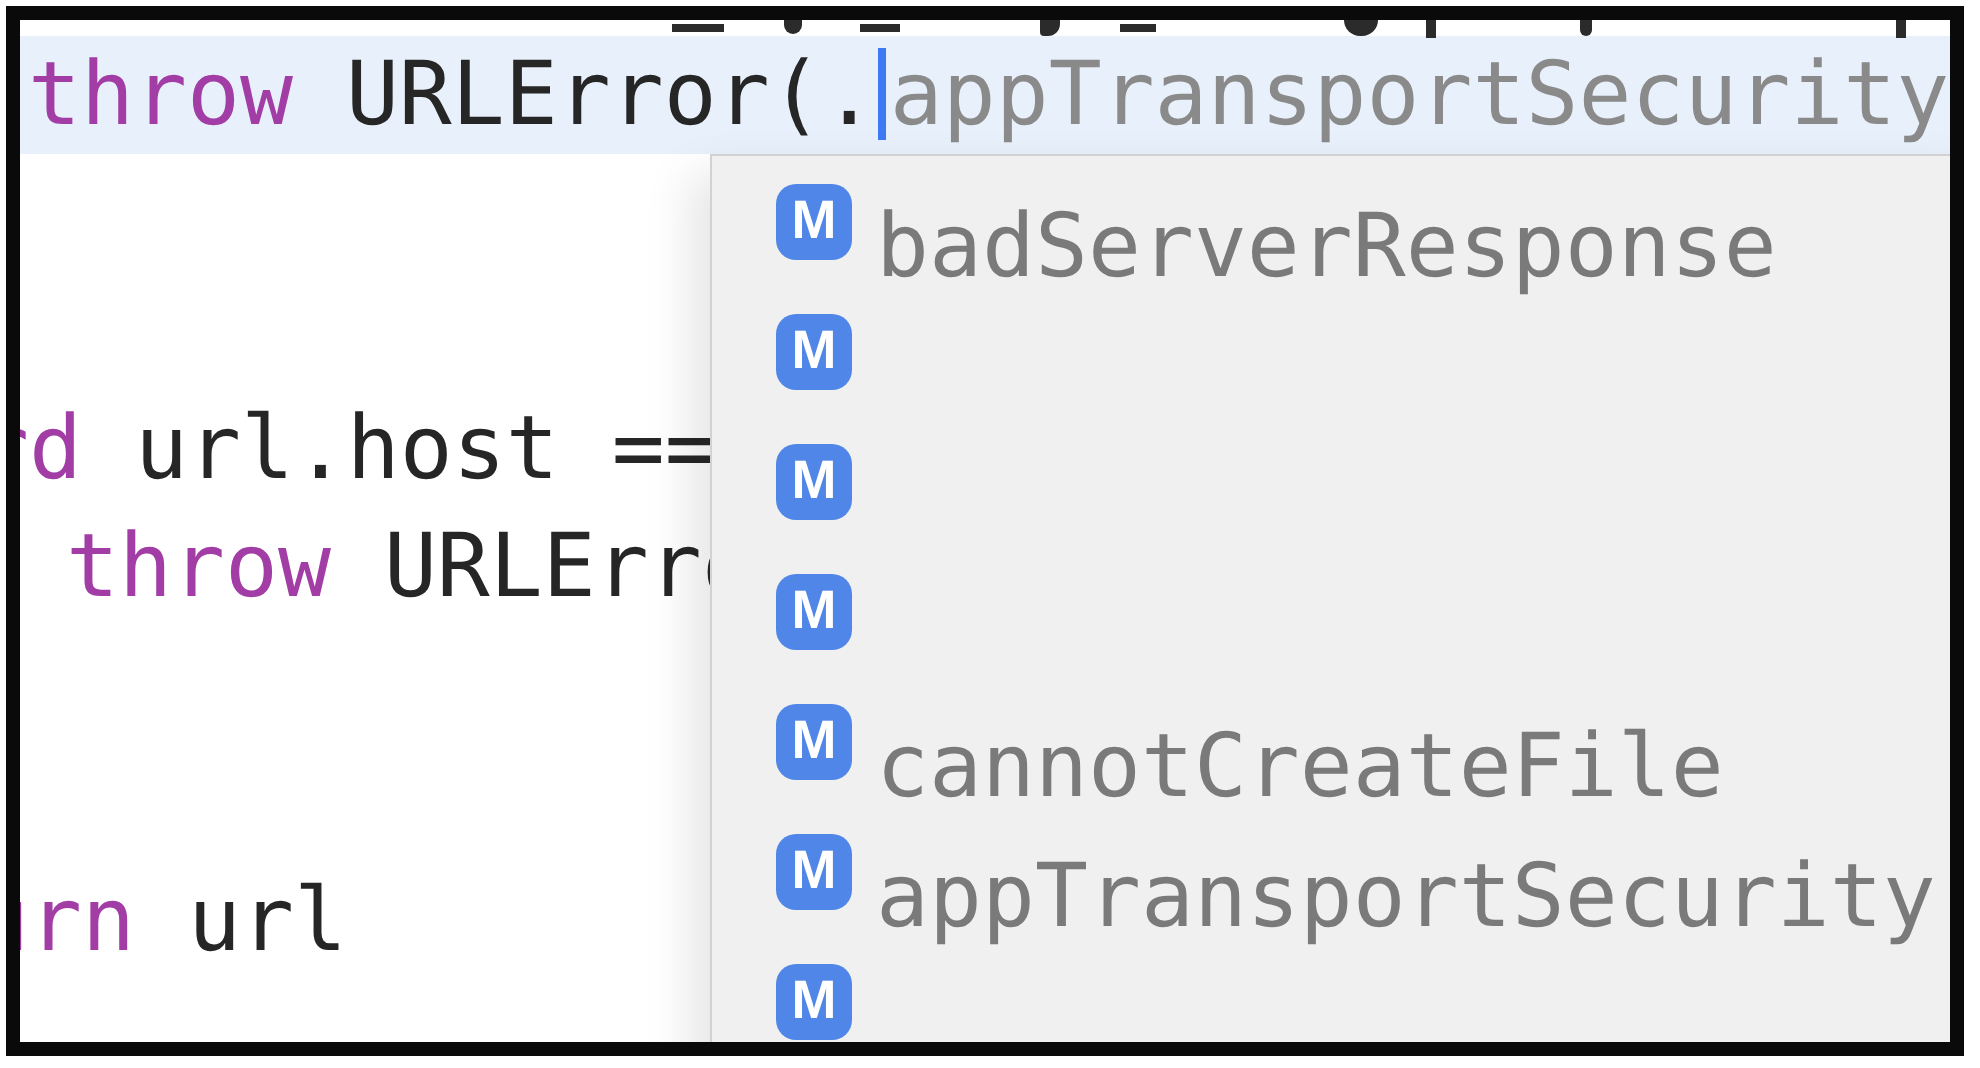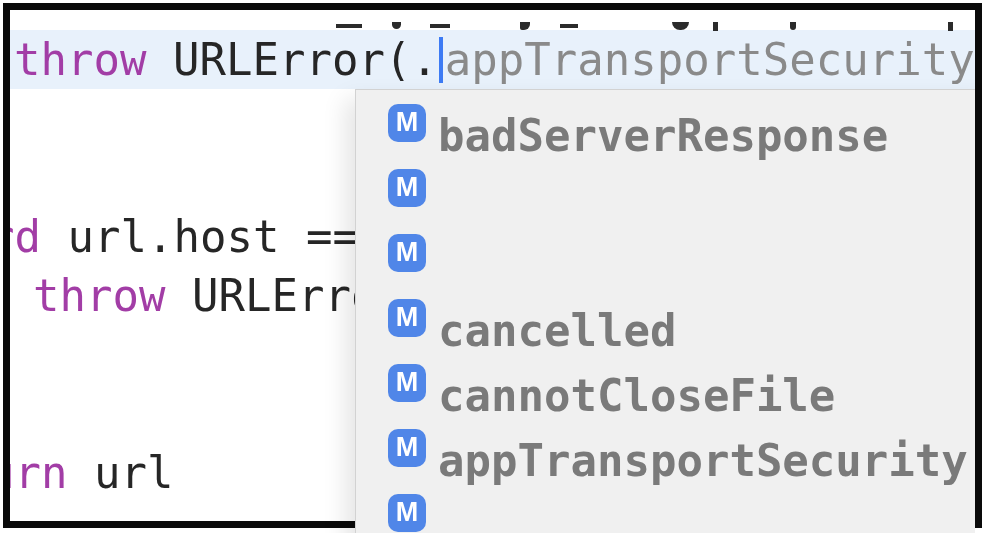--- a/index.html
+++ b/index.html
@@ -1,40 +1,40 @@
 <!DOCTYPE html>
 <html><head>
 <meta charset="utf-8">
 <style>
   html,body{margin:0;padding:0;background:#fff;}
   .screen{position:relative;width:990px;height:534px;background:#ffffff;overflow:hidden;
           font-family:"DejaVu Sans Mono",monospace;}
   .frame{position:absolute;left:3px;top:3px;width:965px;height:511px;border:7px solid #0a0a0a;
          background:#ffffff;}
-  .content{position:absolute;left:10px;top:22px;width:965px;height:511px;overflow:hidden;}
+  .content{position:absolute;left:10px;top:10px;width:965px;height:511px;overflow:hidden;}
 
   .line-highlight{position:absolute;left:0;top:8px;width:965px;height:59px;background:#E8F1FB;}
 
   .code-line{position:absolute;height:59px;line-height:59px;font-size:44px;font-weight:500;
              white-space:pre;}
   .kw{color:#A23DA6;}
   .pln{color:#262626;}
   .ghost{color:#8A8A8A;}
   .caret{display:inline-block;width:4px;height:46px;background:#3D7BF4;vertical-align:-8px;
          margin-left:1px;margin-right:2px;}
 
   .frag{position:absolute;background:#2b2b2b;}
 
   .popup{position:absolute;left:345px;top:67px;width:640px;height:470px;background:#F0F0F0;
          border:1px solid #D2D2D2;box-shadow:-10px 10px 22px rgba(0,0,0,0.10);}
   .row{height:65px;display:flex;align-items:center;padding-left:32px;}
   .badge{flex:0 0 auto;width:38px;height:38px;border-radius:10px;background:#5086E8;color:#ffffff;
          font-family:"Liberation Sans",sans-serif;font-weight:bold;font-size:27px;
          display:flex;align-items:center;justify-content:center;}
-  .row-label{margin-left:12px;font-size:44px;font-weight:700;color:#7A7A7A;white-space:pre;margin-top:26px;}
+  .row-label{margin-left:12px;font-size:44px;font-weight:400;color:#7A7A7A;white-space:pre;margin-top:26px;}
 </style>
 </head>
 <body>
 
 <div class="screen">
   <div class="frame"></div>
   <div class="content">
 
     <div class="line-highlight"></div>
 
@@ -63,25 +63,24 @@
           <span class="row-label">badServerResponse</span>
         </div>
         <div class="row">
           <span class="badge">M</span>
         </div>
         <div class="row">
           <span class="badge">M</span>
         </div>
         <div class="row">
           <span class="badge">M</span>
-          <span class="row-label">cancelled</span>
         </div>
         <div class="row">
           <span class="badge">M</span>
-          <span class="row-label">cannotCloseFile</span>
+          <span class="row-label">cannotCreateFile</span>
         </div>
         <div class="row">
           <span class="badge">M</span>
           <span class="row-label">appTransportSecurity</span>
         </div>
         <div class="row">
           <span class="badge">M</span>
         </div>
       </div>
   </div>

